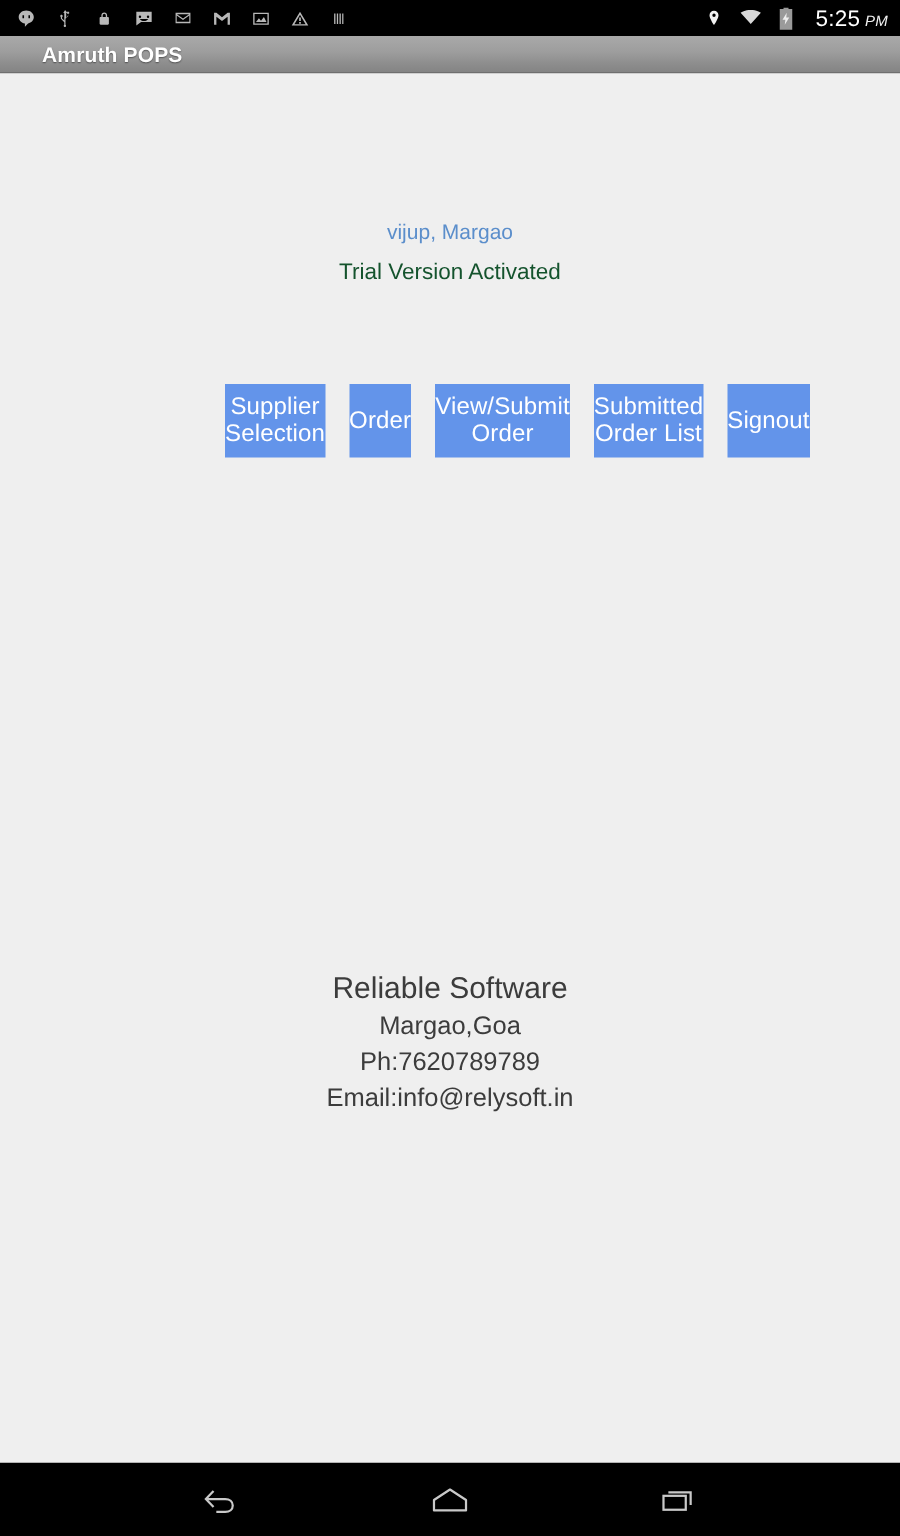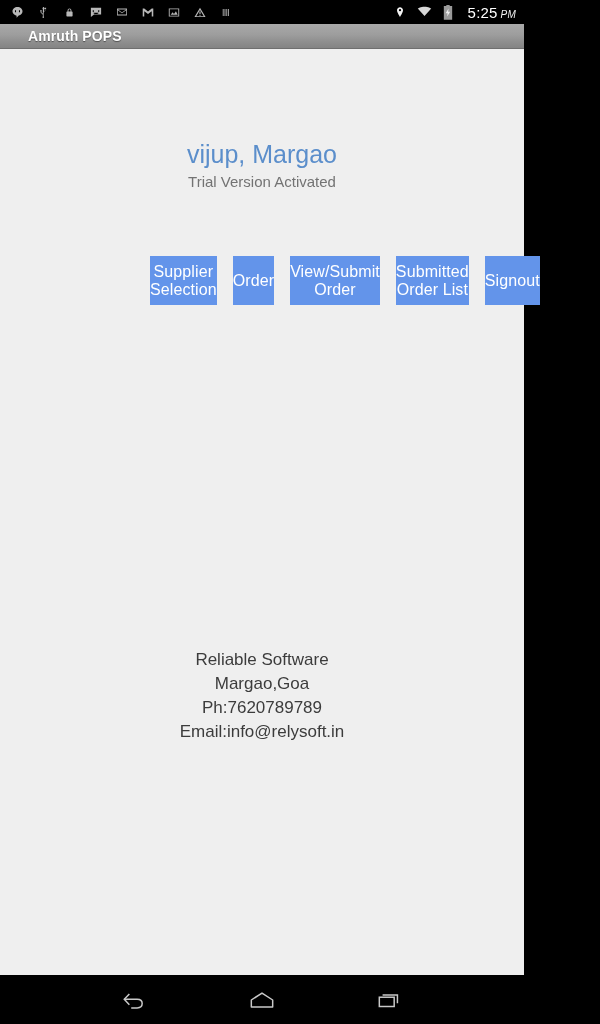--- a/index.html
+++ b/index.html
@@ -7,21 +7,21 @@
   html, body {
     width: 600px;
     height: 1024px;
     background: #000;
     font-family: "Liberation Sans", sans-serif;
     overflow: hidden;
   }
 
   #screen {
     position: relative;
-    width: 524px;
+    width: 600px;
     height: 1024px;
     background: #eeeeee;
     display: flex;
     flex-direction: column;
   }
 
   
   .status-bar {
     height: 24px;
     background: #000000;
@@ -85,26 +85,26 @@
 
   .headings {
     position: absolute;
     top: 92px;
     left: 0;
     right: 0;
     text-align: center;
   }
   .store-name {
     color: #5b8ecb;
-    font-size: 25px;
+    font-size: 14px;
     line-height: 26px;
     font-weight: normal;
   }
   .trial-text {
-    color: #737373;
+    color: #14532d;
     font-size: 15px;
     line-height: 20px;
     margin-top: 5px;
   }
 
   .button-stack {
     position: absolute;
     top: 207px;
     left: 150px;
     width: 300px;
@@ -129,21 +129,21 @@
 
   .footer-block {
     position: absolute;
     top: 598px;
     left: 0;
     right: 0;
     text-align: center;
     color: #3c3c3c;
   }
   .footer-company {
-    font-size: 17px;
+    font-size: 20px;
     line-height: 25px;
   }
   .footer-line {
     font-size: 17px;
     line-height: 24px;
   }
 
   
   .nav-bar {
     height: 49px;

